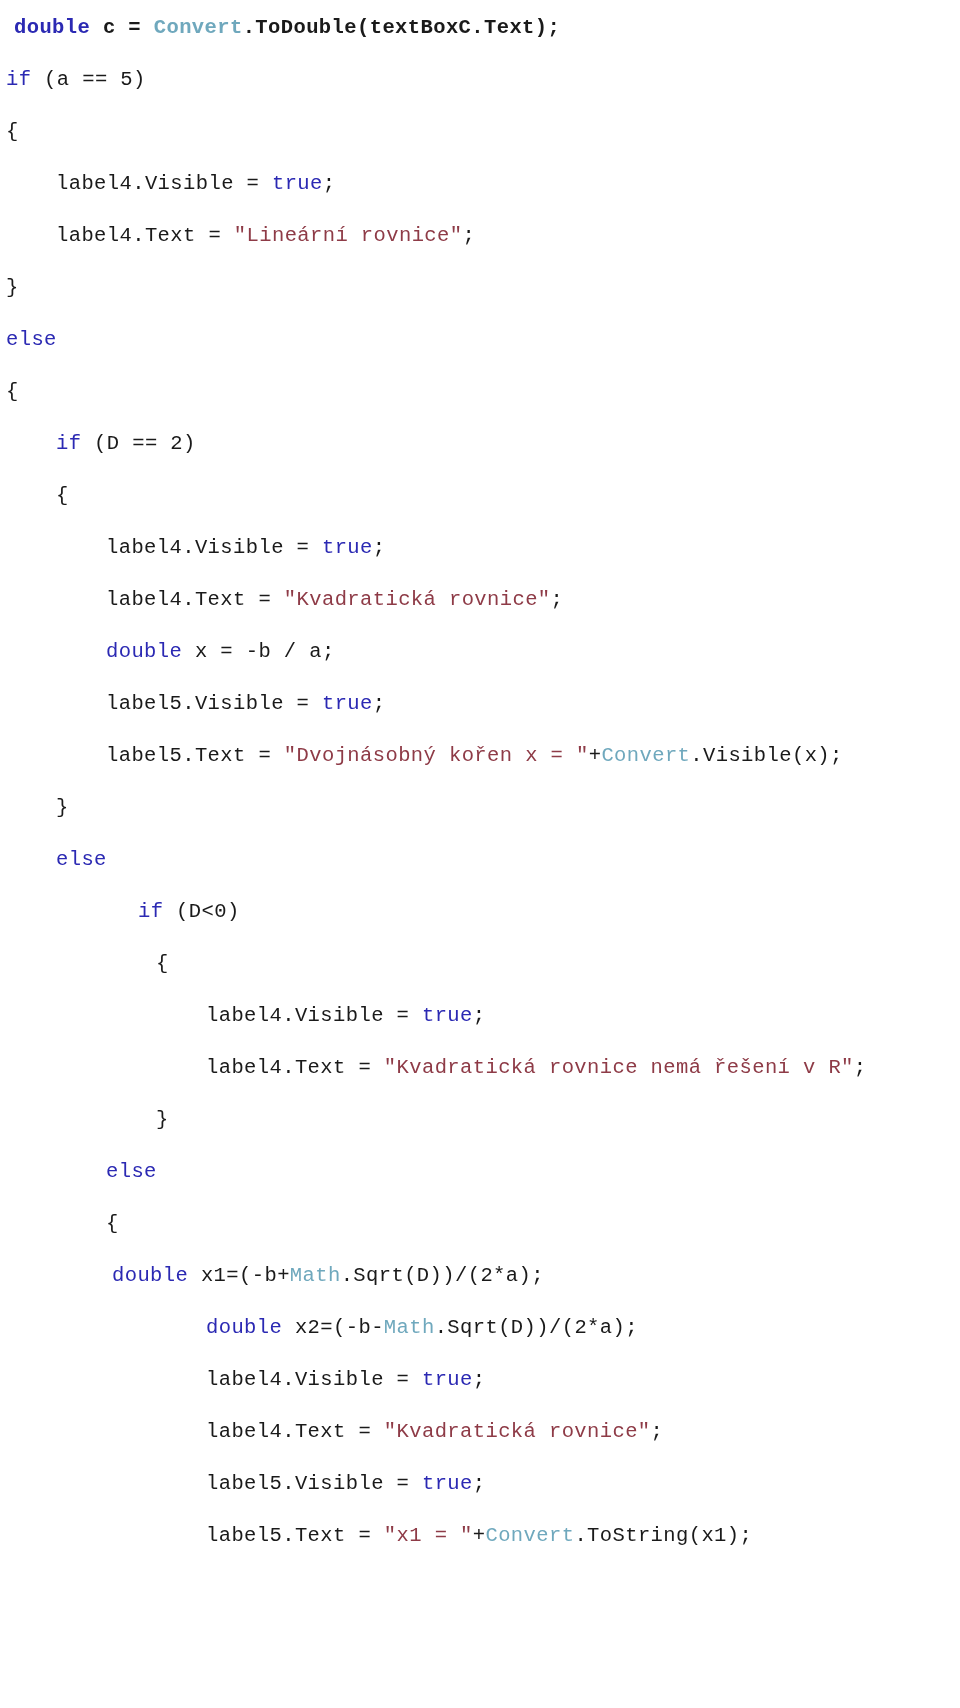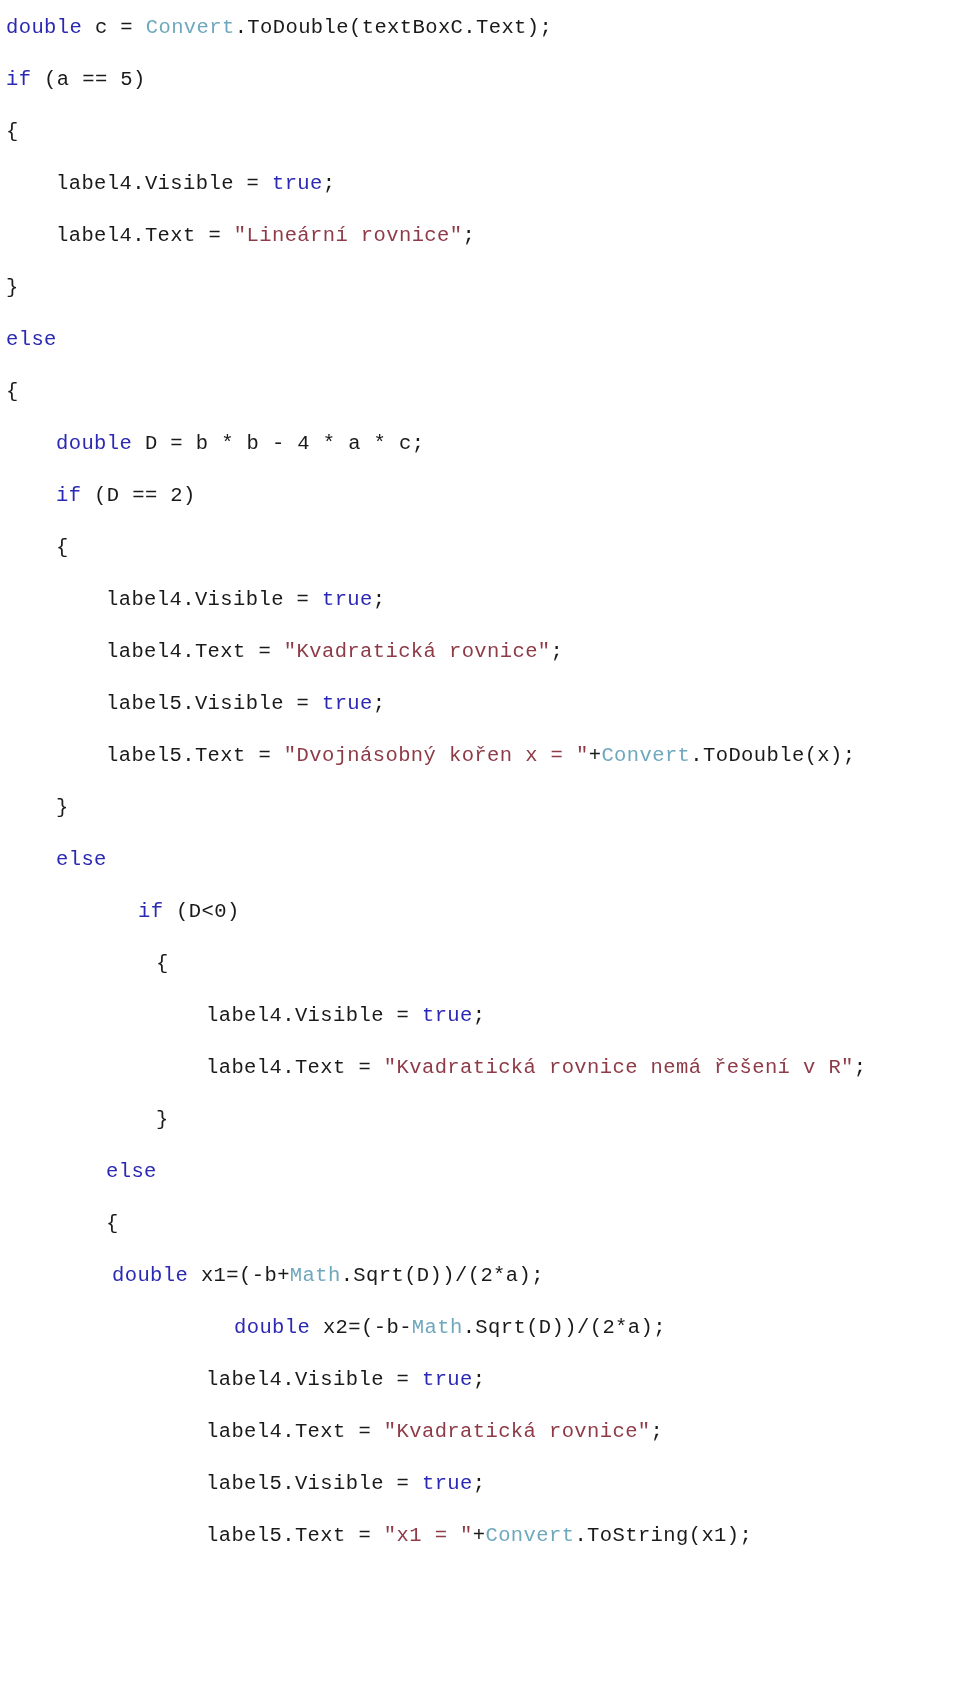--- a/index.html
+++ b/index.html
@@ -35,44 +35,44 @@
   .kw   { color: #2b29b3; }
   .type { color: #6fa8bd; }
   .str  { color: #8e3b47; }
   .plain{ color: #1a1a1a; }
 </style>
 </head>
 <body>
 
 <div id="code-page">
   <div id="code-body">
-      <div class="code-line" style="padding-left: 6px;"><span class="tok kw">double</span><span class="tok plain"> c = </span><span class="tok type">Convert</span><span class="tok plain">.ToDouble(textBoxC.Text);</span></div>
+      <div class="code-line" style="padding-left: 14px; font-weight: bold;"><span class="tok kw">double</span><span class="tok plain"> c = </span><span class="tok type">Convert</span><span class="tok plain">.ToDouble(textBoxC.Text);</span></div>
       <div class="code-line" style="padding-left: 6px;"><span class="tok kw">if</span><span class="tok plain"> (a == 5)</span></div>
       <div class="code-line" style="padding-left: 6px;"><span class="tok plain">{</span></div>
       <div class="code-line" style="padding-left: 56px;"><span class="tok plain">label4.Visible = </span><span class="tok kw">true</span><span class="tok plain">;</span></div>
       <div class="code-line" style="padding-left: 56px;"><span class="tok plain">label4.Text = </span><span class="tok str">"Lineární rovnice"</span><span class="tok plain">;</span></div>
       <div class="code-line" style="padding-left: 6px;"><span class="tok plain">}</span></div>
       <div class="code-line" style="padding-left: 6px;"><span class="tok kw">else</span></div>
       <div class="code-line" style="padding-left: 6px;"><span class="tok plain">{</span></div>
-      <div class="code-line" style="padding-left: 56px;"><span class="tok kw">double</span><span class="tok plain"> D = b * b - 4 * a * c;</span></div>
       <div class="code-line" style="padding-left: 56px;"><span class="tok kw">if</span><span class="tok plain"> (D == 2)</span></div>
       <div class="code-line" style="padding-left: 56px;"><span class="tok plain">{</span></div>
       <div class="code-line" style="padding-left: 106px;"><span class="tok plain">label4.Visible = </span><span class="tok kw">true</span><span class="tok plain">;</span></div>
       <div class="code-line" style="padding-left: 106px;"><span class="tok plain">label4.Text = </span><span class="tok str">"Kvadratická rovnice"</span><span class="tok plain">;</span></div>
+      <div class="code-line" style="padding-left: 106px;"><span class="tok kw">double</span><span class="tok plain"> x = -b / a;</span></div>
       <div class="code-line" style="padding-left: 106px;"><span class="tok plain">label5.Visible = </span><span class="tok kw">true</span><span class="tok plain">;</span></div>
-      <div class="code-line" style="padding-left: 106px;"><span class="tok plain">label5.Text = </span><span class="tok str">"Dvojnásobný kořen x = "</span><span class="tok plain">+</span><span class="tok type">Convert</span><span class="tok plain">.ToDouble(x);</span></div>
+      <div class="code-line" style="padding-left: 106px;"><span class="tok plain">label5.Text = </span><span class="tok str">"Dvojnásobný kořen x = "</span><span class="tok plain">+</span><span class="tok type">Convert</span><span class="tok plain">.Visible(x);</span></div>
       <div class="code-line" style="padding-left: 56px;"><span class="tok plain">}</span></div>
       <div class="code-line" style="padding-left: 56px;"><span class="tok kw">else</span></div>
       <div class="code-line" style="padding-left: 106px; margin-left: 32px;"><span class="tok kw">if</span><span class="tok plain"> (D&lt;0)</span></div>
       <div class="code-line" style="padding-left: 156px;"><span class="tok plain">{</span></div>
       <div class="code-line" style="padding-left: 206px;"><span class="tok plain">label4.Visible = </span><span class="tok kw">true</span><span class="tok plain">;</span></div>
       <div class="code-line" style="padding-left: 206px;"><span class="tok plain">label4.Text = </span><span class="tok str">"Kvadratická rovnice nemá řešení v R"</span><span class="tok plain">;</span></div>
       <div class="code-line" style="padding-left: 156px;"><span class="tok plain">}</span></div>
       <div class="code-line" style="padding-left: 106px;"><span class="tok kw">else</span></div>
       <div class="code-line" style="padding-left: 106px;"><span class="tok plain">{</span></div>
       <div class="code-line" style="padding-left: 112px;"><span class="tok kw">double</span><span class="tok plain"> x1=(-b+</span><span class="tok type">Math</span><span class="tok plain">.Sqrt(D))/(2*a);</span></div>
-      <div class="code-line" style="padding-left: 206px; margin-left: 28px;"><span class="tok kw">double</span><span class="tok plain"> x2=(-b-</span><span class="tok type">Math</span><span class="tok plain">.Sqrt(D))/(2*a);</span></div>
+      <div class="code-line" style="padding-left: 206px;"><span class="tok kw">double</span><span class="tok plain"> x2=(-b-</span><span class="tok type">Math</span><span class="tok plain">.Sqrt(D))/(2*a);</span></div>
       <div class="code-line" style="padding-left: 206px;"><span class="tok plain">label4.Visible = </span><span class="tok kw">true</span><span class="tok plain">;</span></div>
       <div class="code-line" style="padding-left: 206px;"><span class="tok plain">label4.Text = </span><span class="tok str">"Kvadratická rovnice"</span><span class="tok plain">;</span></div>
       <div class="code-line" style="padding-left: 206px;"><span class="tok plain">label5.Visible = </span><span class="tok kw">true</span><span class="tok plain">;</span></div>
       <div class="code-line" style="padding-left: 206px;"><span class="tok plain">label5.Text = </span><span class="tok str">"x1 = "</span><span class="tok plain">+</span><span class="tok type">Convert</span><span class="tok plain">.ToString(x1);</span></div>
     </div>
 </div>
 
 </body></html>

